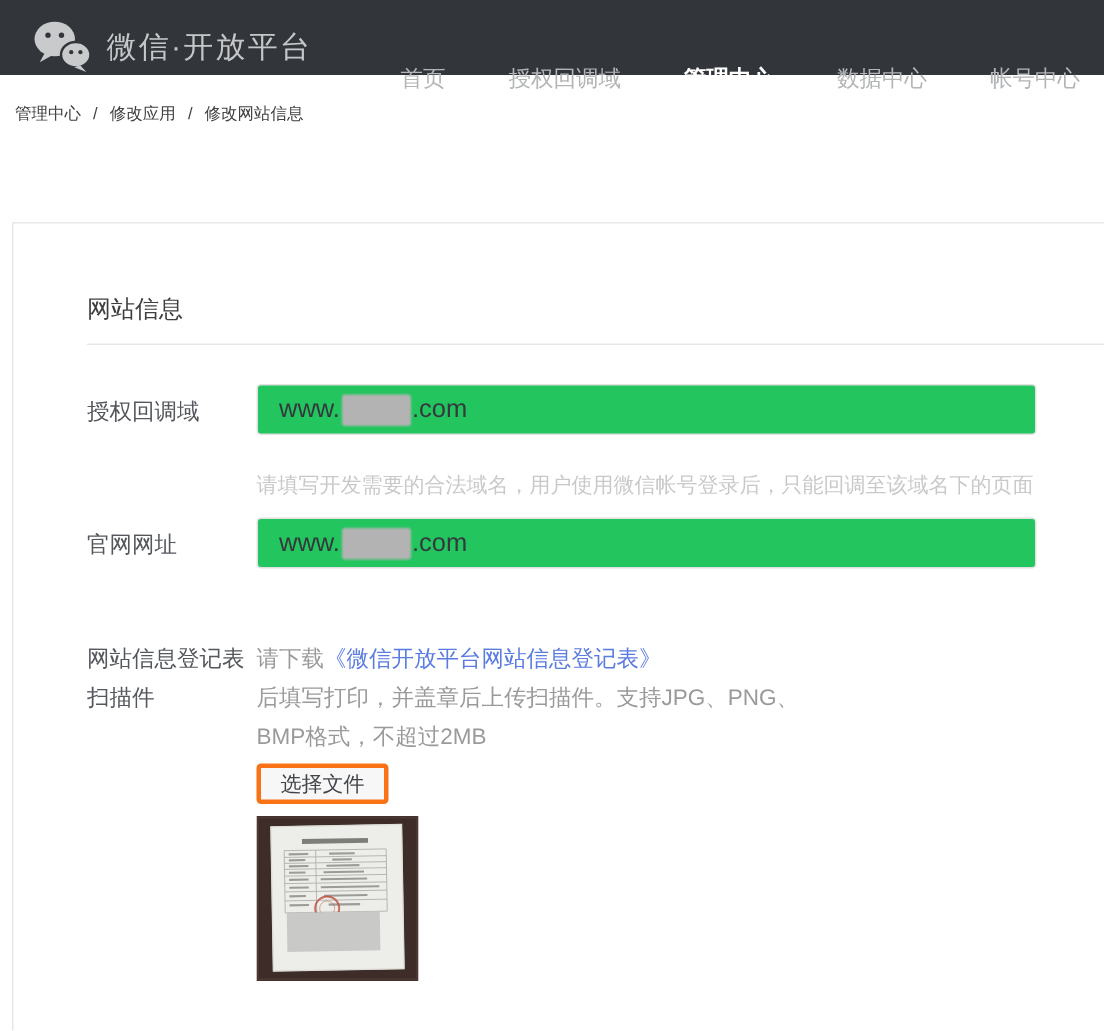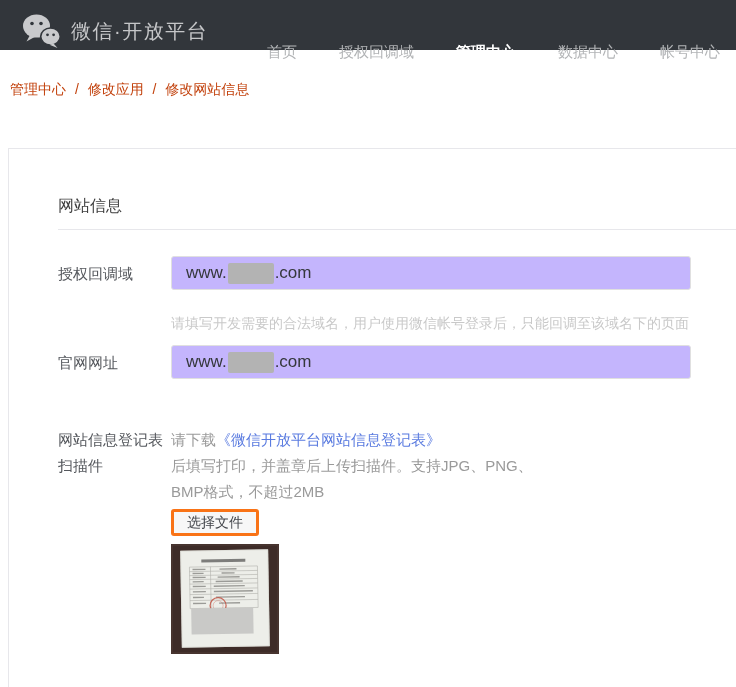--- a/index.html
+++ b/index.html
@@ -24,22 +24,22 @@
   }
   .nav-links {
     position: absolute; left: 267px; top: 0; height: 62px;
     display: flex; align-items: flex-end; gap: 42px;
   }
   .nav-link { color: #b2b4b6; font-size: 15px; cursor: pointer; white-space: nowrap; }
   .nav-link.active { color: #ffffff; font-weight: bold; }
 
   
   .breadcrumb {
-    position: absolute; left: 10px; top: 81px;
-    font-size: 14px; color: #c2410c;
+    position: absolute; left: 10px; top: 68px;
+    font-size: 11px; color: #404040;
   }
   .breadcrumb .crumb { cursor: pointer; }
   .breadcrumb .sep { margin: 0 5px; }
 
   
   .card {
     position: absolute; left: 8px; top: 148px; width: 740px; height: 560px;
     background: #ffffff; border: 1px solid #e7e7eb;
   }
   .section-title {
@@ -50,21 +50,21 @@
     position: absolute; left: 49px; right: 0; top: 80px;
     border-top: 1px solid #e7e7eb;
   }
 
   .field-label {
     position: absolute; left: 49px;
     font-size: 15px; color: #54575c;
   }
   .input-box {
     position: absolute; left: 162px; width: 520px; height: 34px;
-    border: 1px solid #e0e0e0; border-radius: 3px; background: #c4b5fd;
+    border: 1px solid #e0e0e0; border-radius: 3px; background: #22c55e;
     display: flex; align-items: center; padding: 0 14px;
     font-size: 17px; color: #35383c; cursor: text;
   }
   .redacted {
     display: inline-block; width: 46px; height: 21px;
     background: #b3b3b3; border-radius: 2px; margin: 0 1px;
     filter: blur(0.6px);
   }
   .helper {
     position: absolute; left: 162px;

